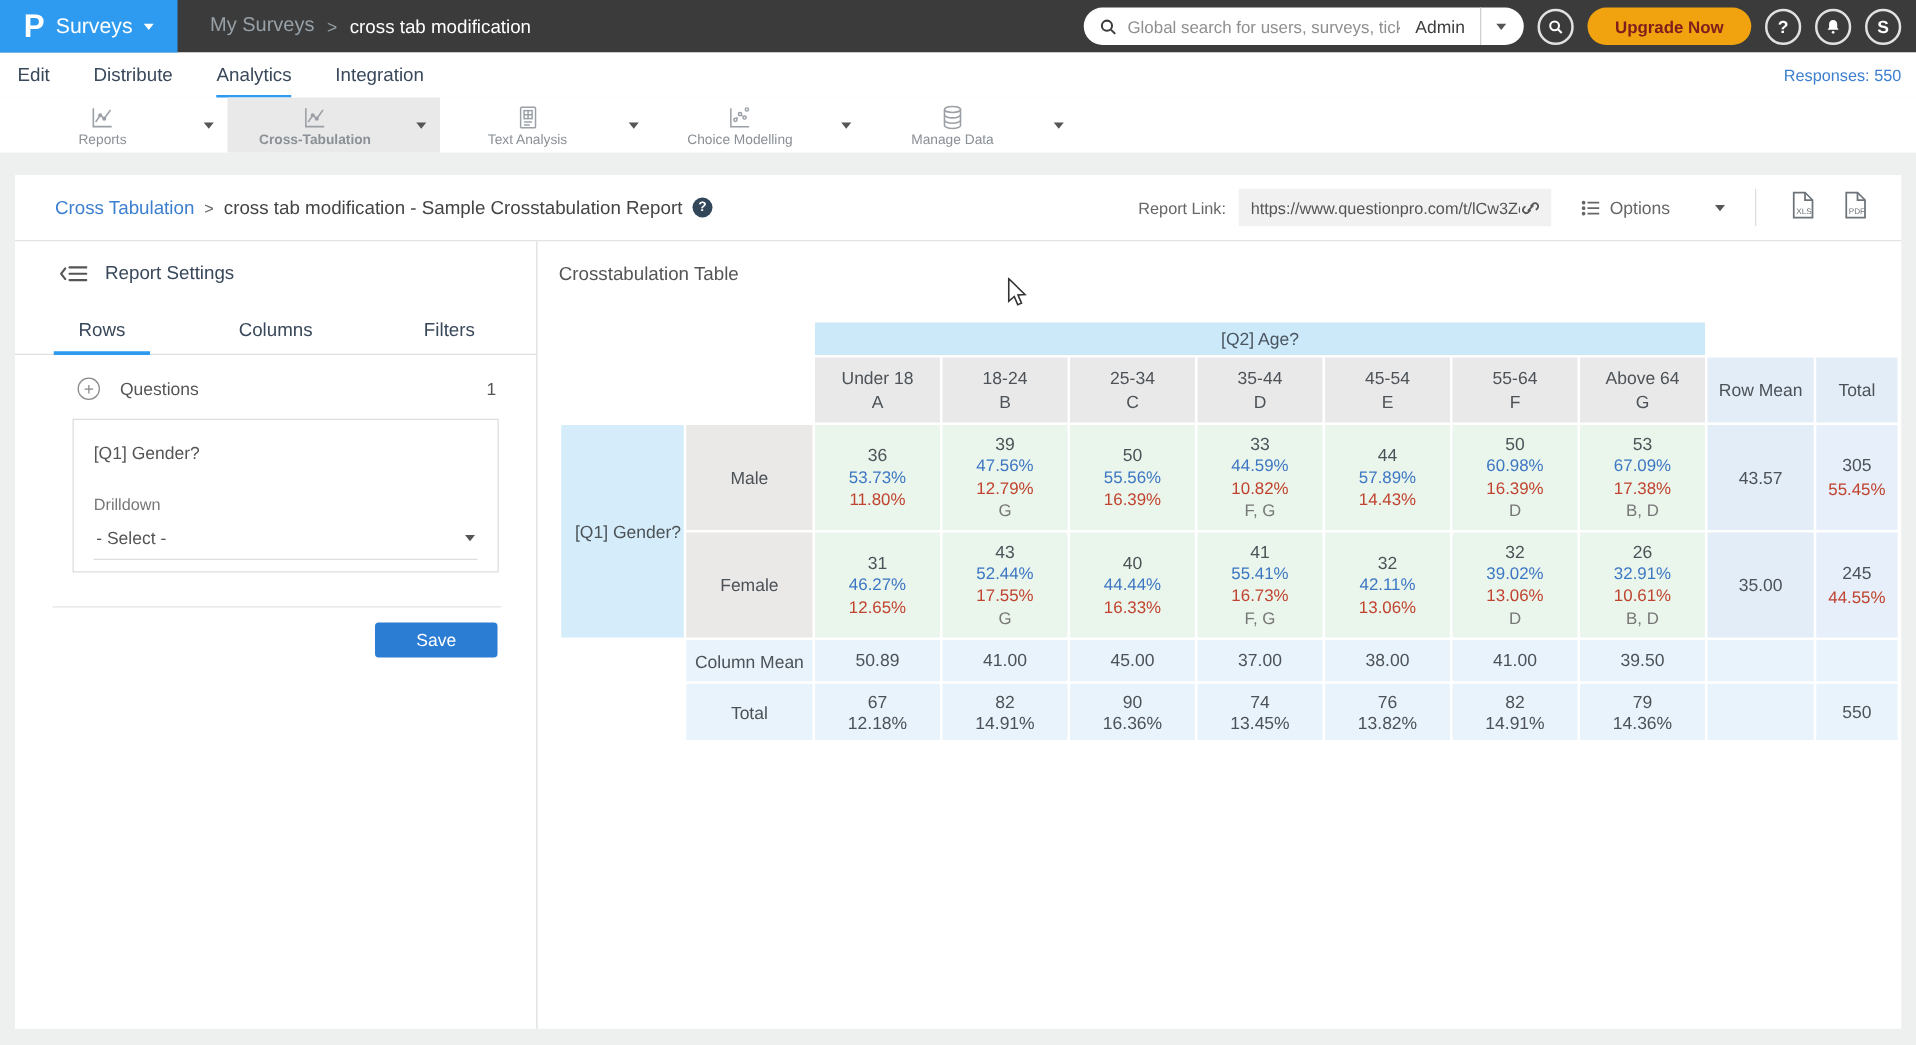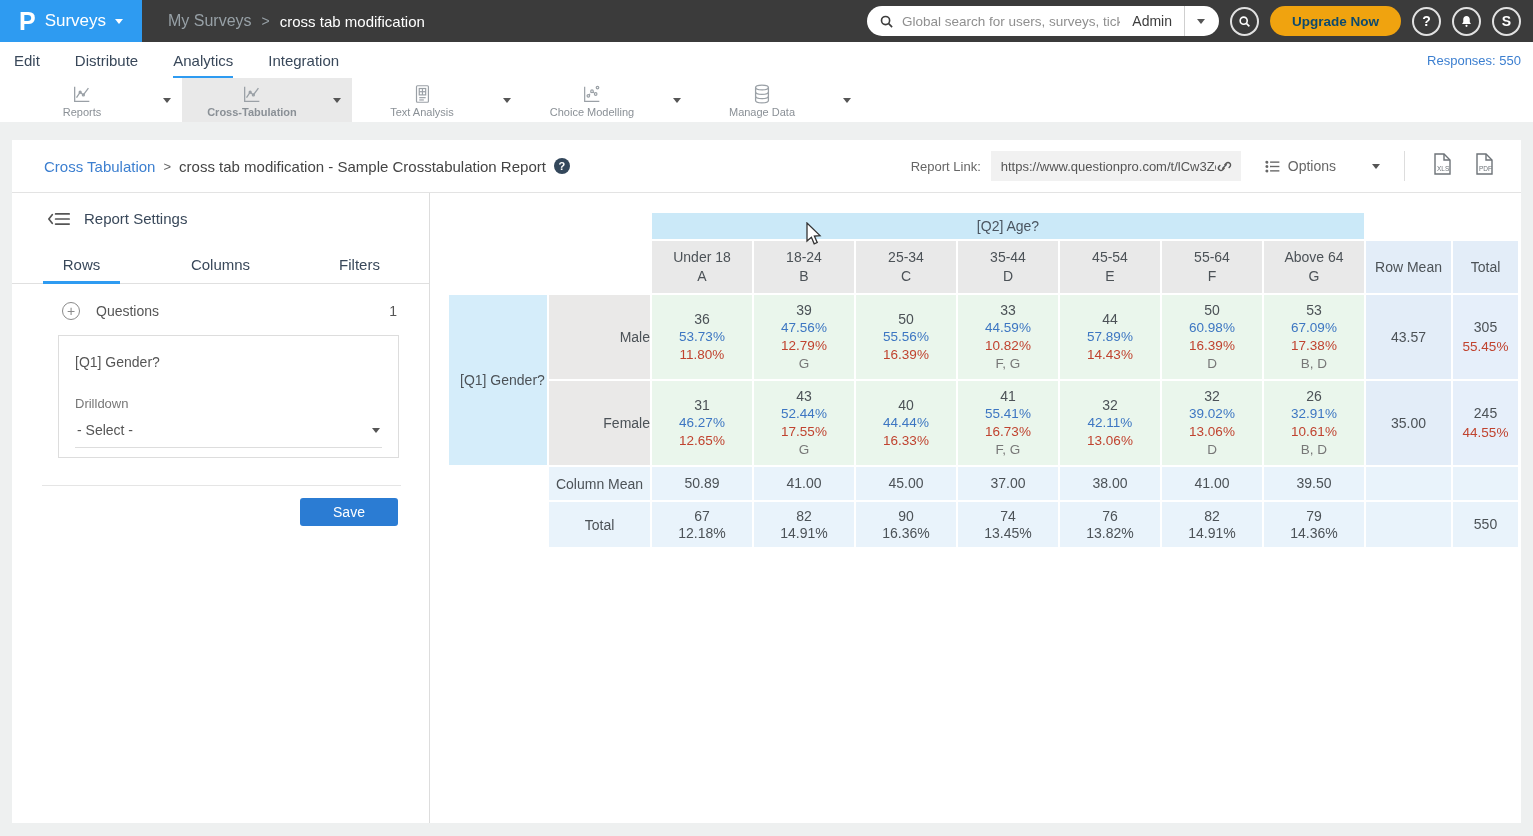--- a/index.html
+++ b/index.html
@@ -25,21 +25,21 @@
   .search-pill svg { flex:none; }
   .search-pill input { border:none; outline:none; flex:1; font-size:13.5px; color:#444;
     font-family:inherit; margin-left:8px; min-width:0; }
   .search-pill input::placeholder { color:#8f8f8f; }
   .admin-chip { font-size:14px; color:#3c3c3c; padding:0 12px; }
   .pill-div { width:1px; height:30px; background:#cfcfcf; }
   .pill-caret { padding:0 4px 0 12px; color:#555; cursor:pointer; display:flex; align-items:center; }
   .circle-btn { width:29px; height:29px; border-radius:50%; border:2px solid rgba(255,255,255,.85);
     display:flex; align-items:center; justify-content:center; color:#fff; font-size:14px;
     font-weight:bold; cursor:pointer; background:transparent; }
-  .upgrade-btn { background:#f0a30f; color:#0c4a6e; font-weight:bold; font-size:13.5px; height:30px;
+  .upgrade-btn { background:#f0a30f; color:#7f1d1d; font-weight:bold; font-size:13.5px; height:30px;
     border:none; border-radius:16px; padding:0 22px; cursor:pointer; font-family:inherit; }
 
   
   .navrow { height:36px; background:#fff; display:flex; align-items:stretch; padding:0 12px 0 14px; }
   .nav-tab { font-size:15px; color:#39485a; display:flex; align-items:center; margin-right:35px;
     cursor:pointer; border-bottom:2px solid transparent; padding-top:2px; }
   .nav-tab.active { border-bottom-color:#2e9bf1; }
   .responses { margin-left:auto; display:flex; align-items:center; font-size:13px; color:#3c7fd0; }
 
   
@@ -98,28 +98,28 @@
   .select-box { display:flex; align-items:center; border-bottom:1px solid #ddd; padding:8px 2px 9px;
     margin-top:3px; font-size:14px; color:#555; cursor:pointer; }
   .select-box .caret { margin-left:auto; color:#555; }
   .panel-div { border-top:1px solid #e5e5e5; margin:27px 28px 0 30px; }
   .save-btn { display:block; margin:12px 31px 0 auto; width:98px; height:28px; background:#2b7cd3;
     color:#fff; border:none; border-radius:3px; font-size:14px; cursor:pointer; font-family:inherit; }
 
   
   .main { flex:1; padding:18px 0 0 17px; position:relative; }
   .main-title { font-size:15px; color:#555; }
-  table.ct { border-collapse:separate; border-spacing:2px; table-layout:fixed; }
+  table.ct { border-collapse:separate; border-spacing:2px; margin-top:28px; table-layout:fixed; }
   .ct td { text-align:center; vertical-align:middle; font-size:14px; color:#4c5257; }
   .ct .spacer { background:transparent; }
   .ct .band { background:#cbe9f8; height:26px; font-size:14px; color:#4b5560; }
   .ct .colhead { background:#e9e9e9; height:52px; line-height:19px; }
   .ct .meanhead { background:#e3edf8; height:52px; }
   .ct .qcell { background:#d5edfa; text-align:left; padding-left:11px; }
-  .ct .rowlab { background:#eae9e8;text-align:right; }
+  .ct .rowlab { background:#eae9e8; }
   .ct .datacell { background:#eaf6ec; height:84px; line-height:18px; padding:4px 0; }
   .ct .datacell .cnt, .ct .totcell .cnt { color:#4c5257; }
   .ct .bp { color:#3d76c2; font-size:13.5px; }
   .ct .rp { color:#c0432f; font-size:13.5px; }
   .ct .sig { color:#777; font-size:13.5px; }
   .ct .sig:empty { display:none; }
   .ct .meancell { background:#e3edf8; }
   .ct .totcell { background:#e6effa; line-height:19px; }
   .ct .bluelab { background:#e9f3fb; height:33px; }
   .ct .bluecell { background:#e9f3fb; line-height:17px; }
@@ -339,20 +339,21 @@
         <div class="select-box">
           <span>- Select -</span>
           <span class="caret sm"></span>
         </div>
       </div>
       <div class="panel-div"></div>
       <button class="save-btn">Save</button>
     </div>
 
     <div class="main">
+      <div class="main-title">Crosstabulation Table</div>
 
       <table class="ct">
         <colgroup>
           <col class="col-q1">
             <col class="col-lab">
           <col class="col-d">
             <col class="col-d">
             <col class="col-d">
             <col class="col-d">
           <col class="col-d">

